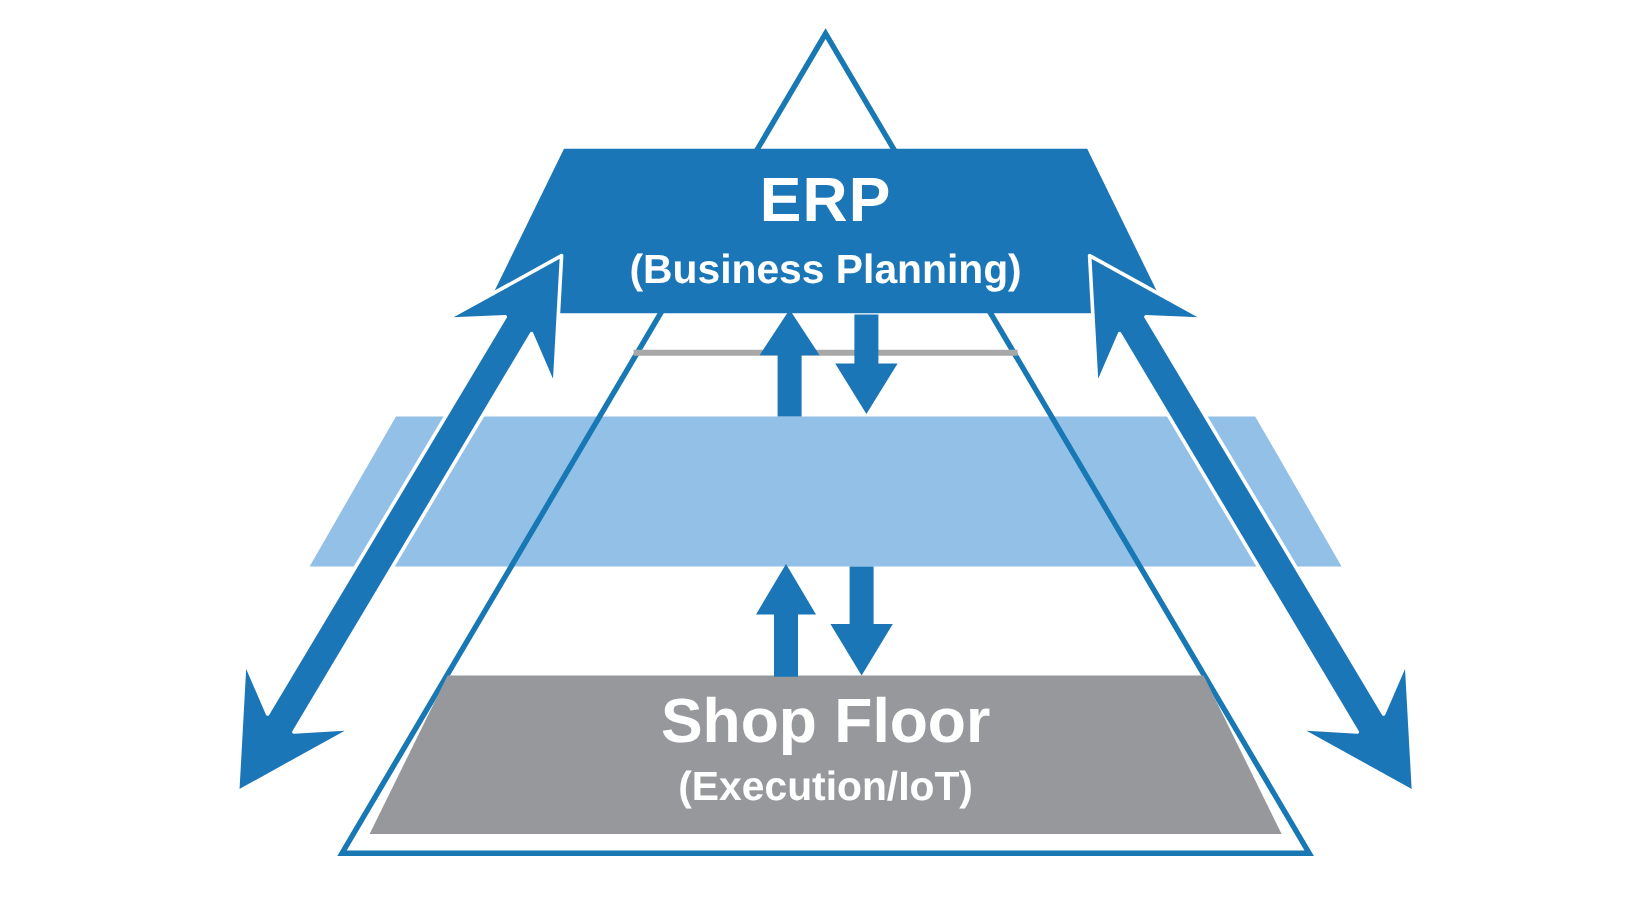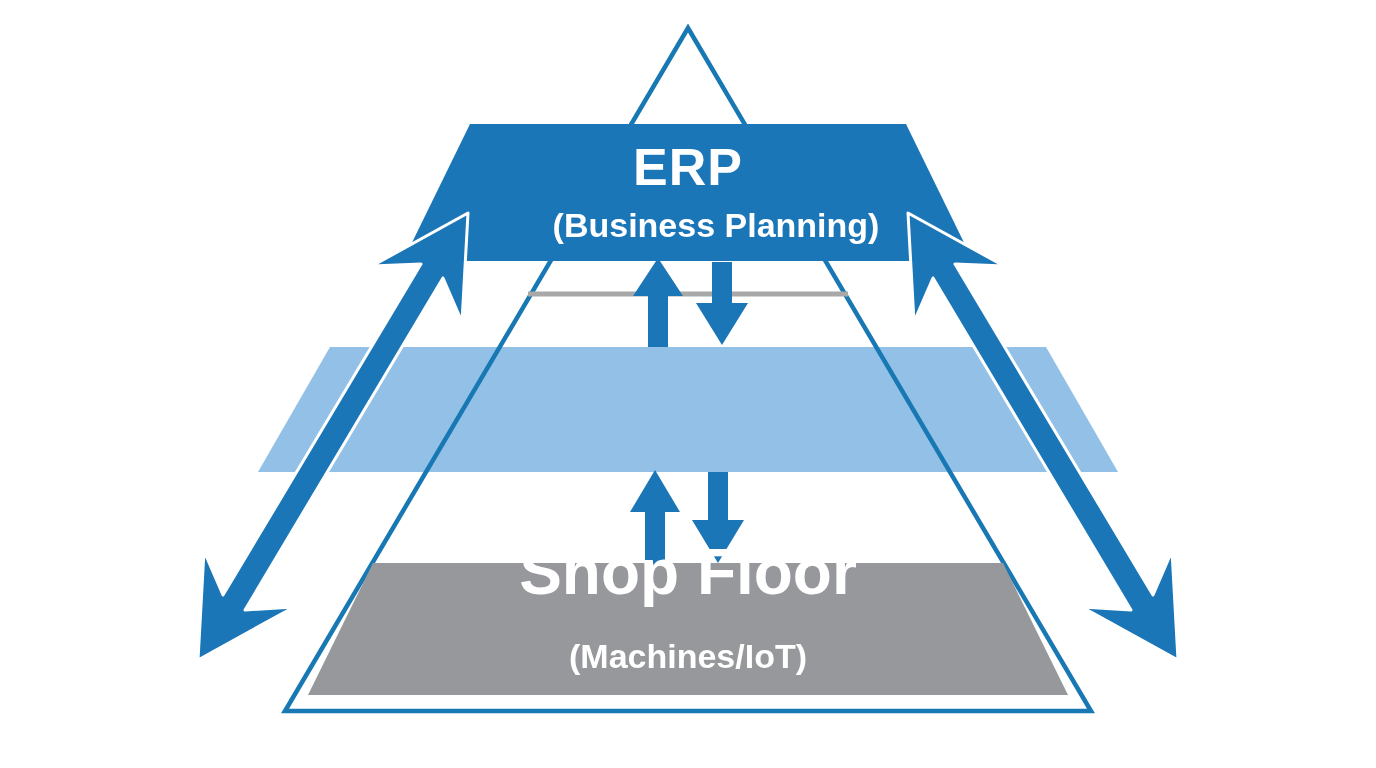--- a/index.html
+++ b/index.html
@@ -24,24 +24,24 @@
     position: absolute;
     transform: translate(-50%, -50%);
     color: #ffffff;
     font-weight: 700;
     white-space: nowrap;
     text-align: center;
     line-height: 1;
     user-select: none;
   }
   .label.name-erp      { left: 688px; top: 167px; font-size: 52px; letter-spacing: 1px; }
-  .label.sub-erp       { left: 688px; top: 225px; font-size: 34px; margin-left: 28px; }
+  .label.sub-erp       { left: 688px; top: 225px; font-size: 34px; }
   .label.name-mes      { left: 688px; top: 387px; font-size: 52px; letter-spacing: 1px; }
   .label.sub-mes       { left: 688px; top: 432px; font-size: 34px; }
-  .label.name-shop     { left: 688px; top: 572px; font-size: 64px; }
+  .label.name-shop     { left: 688px; top: 601px; font-size: 52px; }
   .label.sub-shop      { left: 688px; top: 656px; font-size: 34px; }
 </style>
 </head>
 <body>
 
 <div class="stage">
 
   <svg width="1376" height="768" viewBox="0 0 1376 768">
 
     <polygon points="330,347 1046,347 1118,472 258,472" fill="#92c0e6"></polygon>
@@ -63,15 +63,15 @@
     <polygon points="468,213 462,322 443,278 245,610 294,607 198,660 204,551 223,595 421,264 372,266" stroke-width="3" stroke-linejoin="round" stroke="#ffffff" fill="#1b76b8"></polygon>
 
     <polygon points="908,213 914,322 933,278 1131,610 1082,607 1178,660 1172,551 1153,595 955,264 1004,266" stroke-width="3" stroke-linejoin="round" stroke="#ffffff" fill="#1b76b8"></polygon>
   </svg>
 
   <div class="label name-erp">ERP</div>
   <div class="label sub-erp">(Business Planning)</div>
 
 
   <div class="label name-shop">Shop Floor</div>
-  <div class="label sub-shop">(Machines/IoT)</div>
+  <div class="label sub-shop">(Execution/IoT)</div>
 
 </div>
 
 </body></html>

